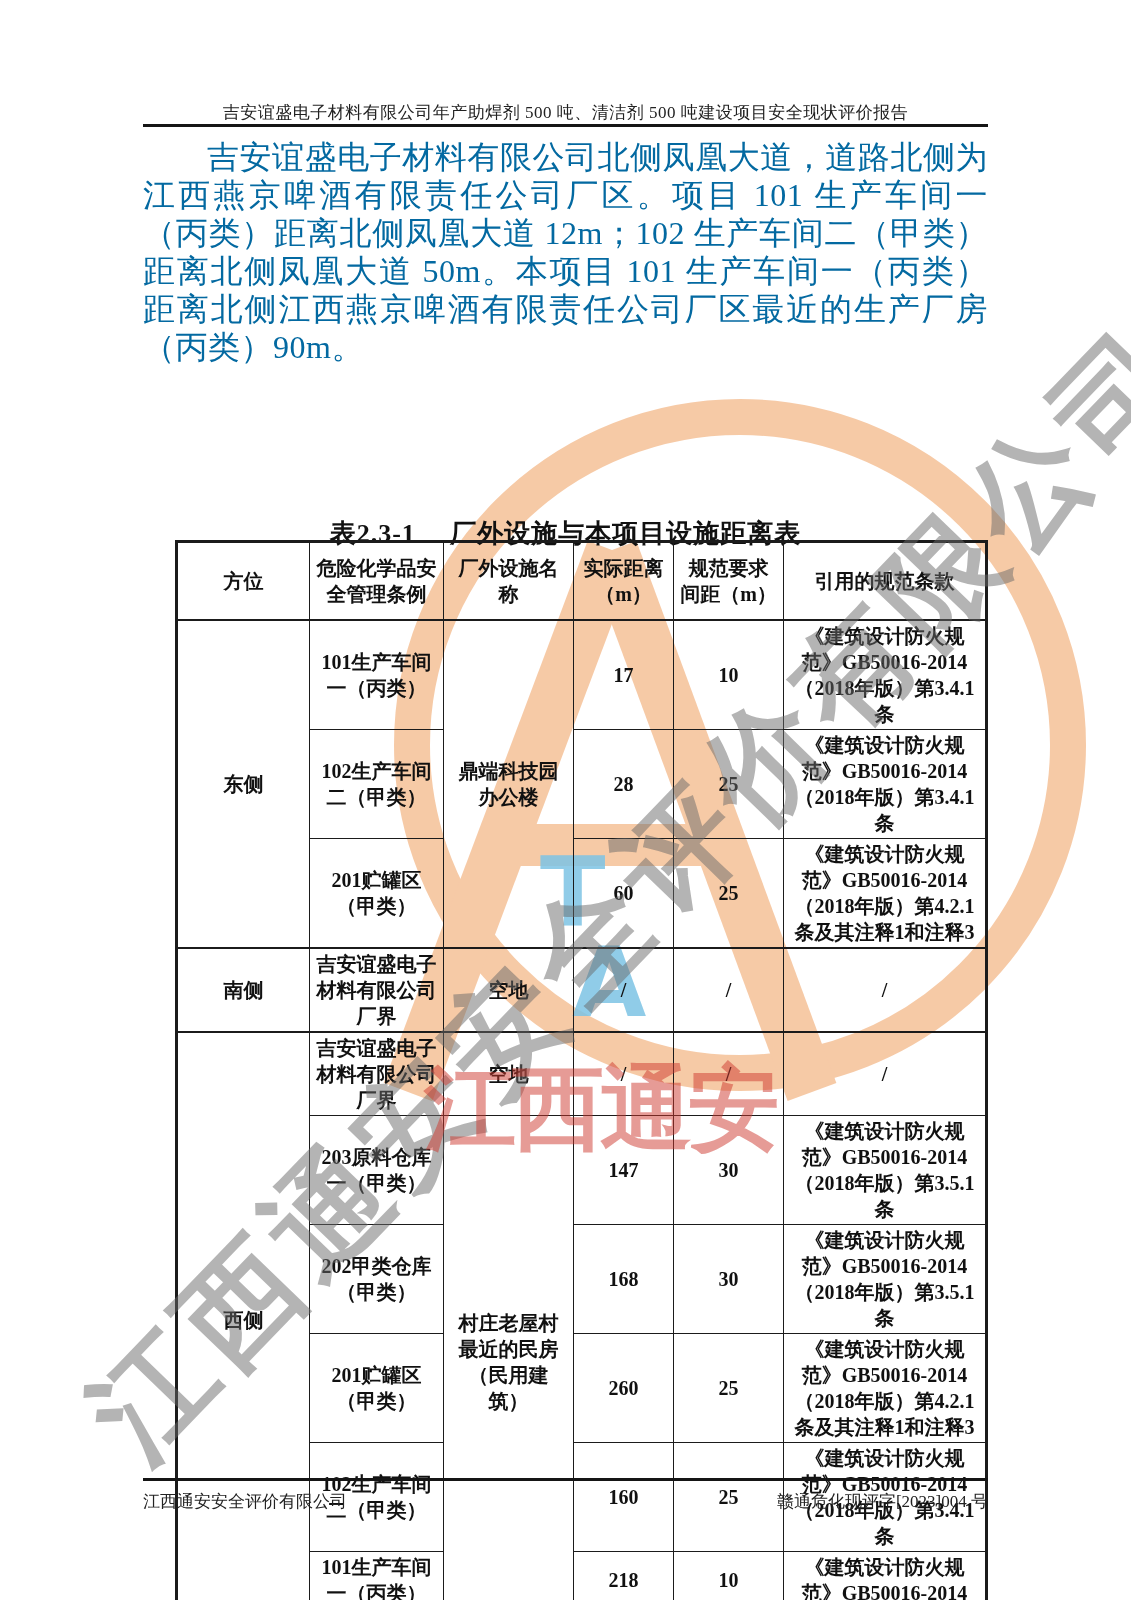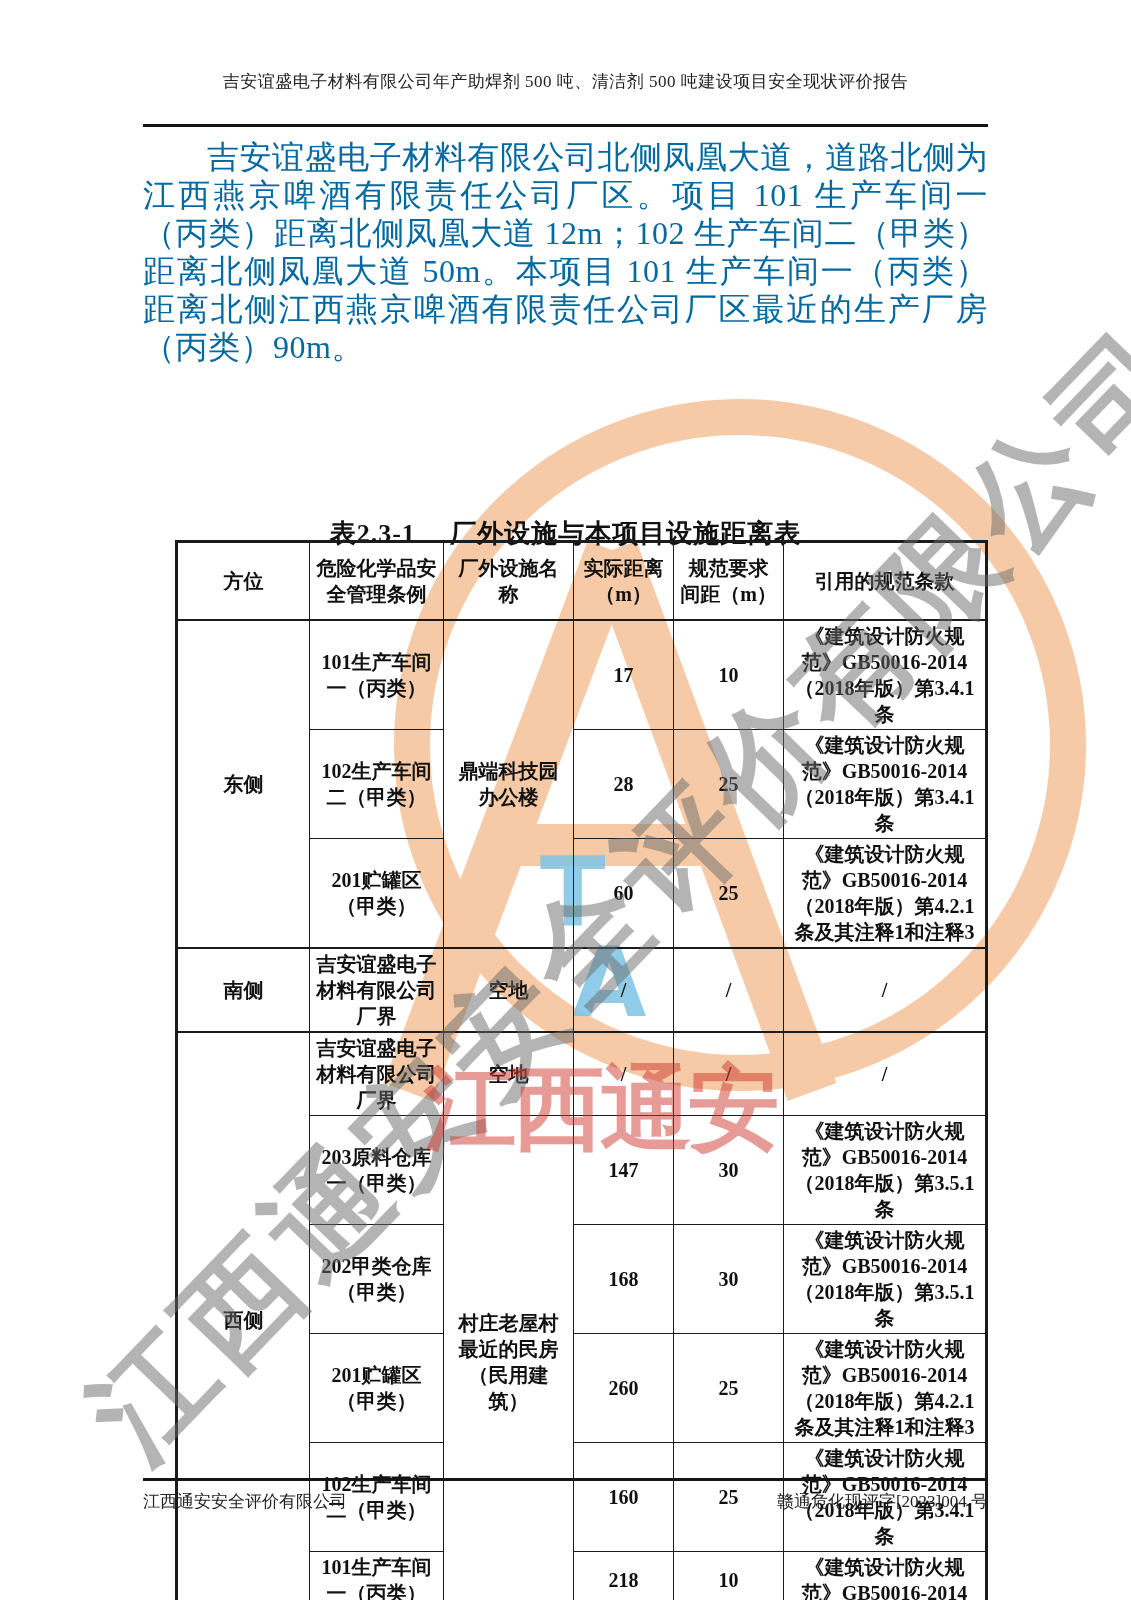--- a/index.html
+++ b/index.html
@@ -33,21 +33,21 @@
     position:absolute; left:424px; top:1026px; z-index:3;
     white-space:nowrap;
     font-family:"Liberation Sans","DejaVu Sans",sans-serif;
     font-weight:bold; font-size:92px; letter-spacing:-4px; line-height:100px;
     color:rgba(206,56,45,0.50);
     margin-top:32px;
   }
   
   .content { position:absolute; left:143px; top:0; width:845px; z-index:2; }
   .doc-header {
-    position:absolute; top:70px; left:0; width:845px;
+    position:absolute; top:101px; left:0; width:845px;
     font-size:17px; letter-spacing:0.5px; text-align:center; color:#222;
   }
   .header-rule { position:absolute; top:124px; left:0; width:845px; height:3px; background:#151515; }
   .body-text { position:absolute; top:138px; left:0; width:845px; }
   .body-text p {
     font-size:32px; line-height:38px; text-align:justify; text-indent:2em;
     letter-spacing:0.5px; color:#0369a1;
   }
   .table-title {
     position:absolute; top:516px; left:0; width:845px;

